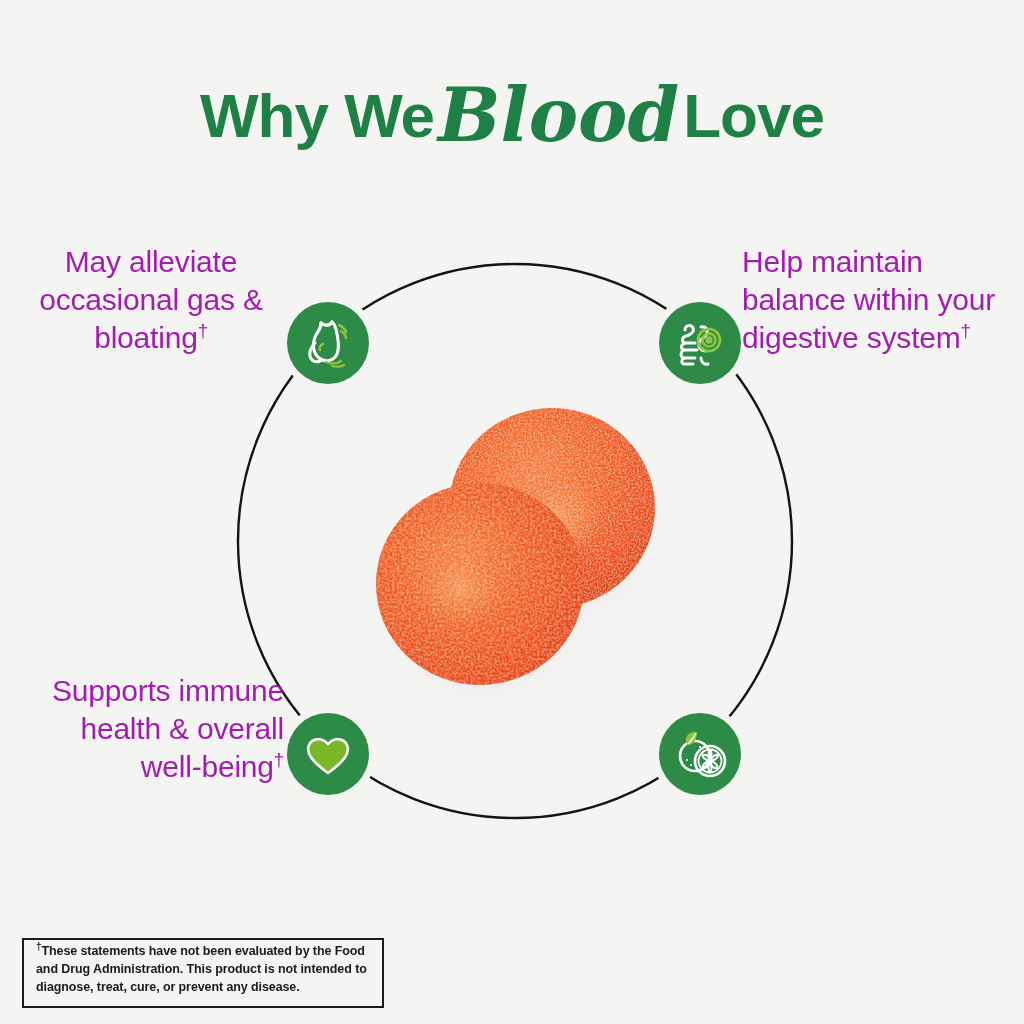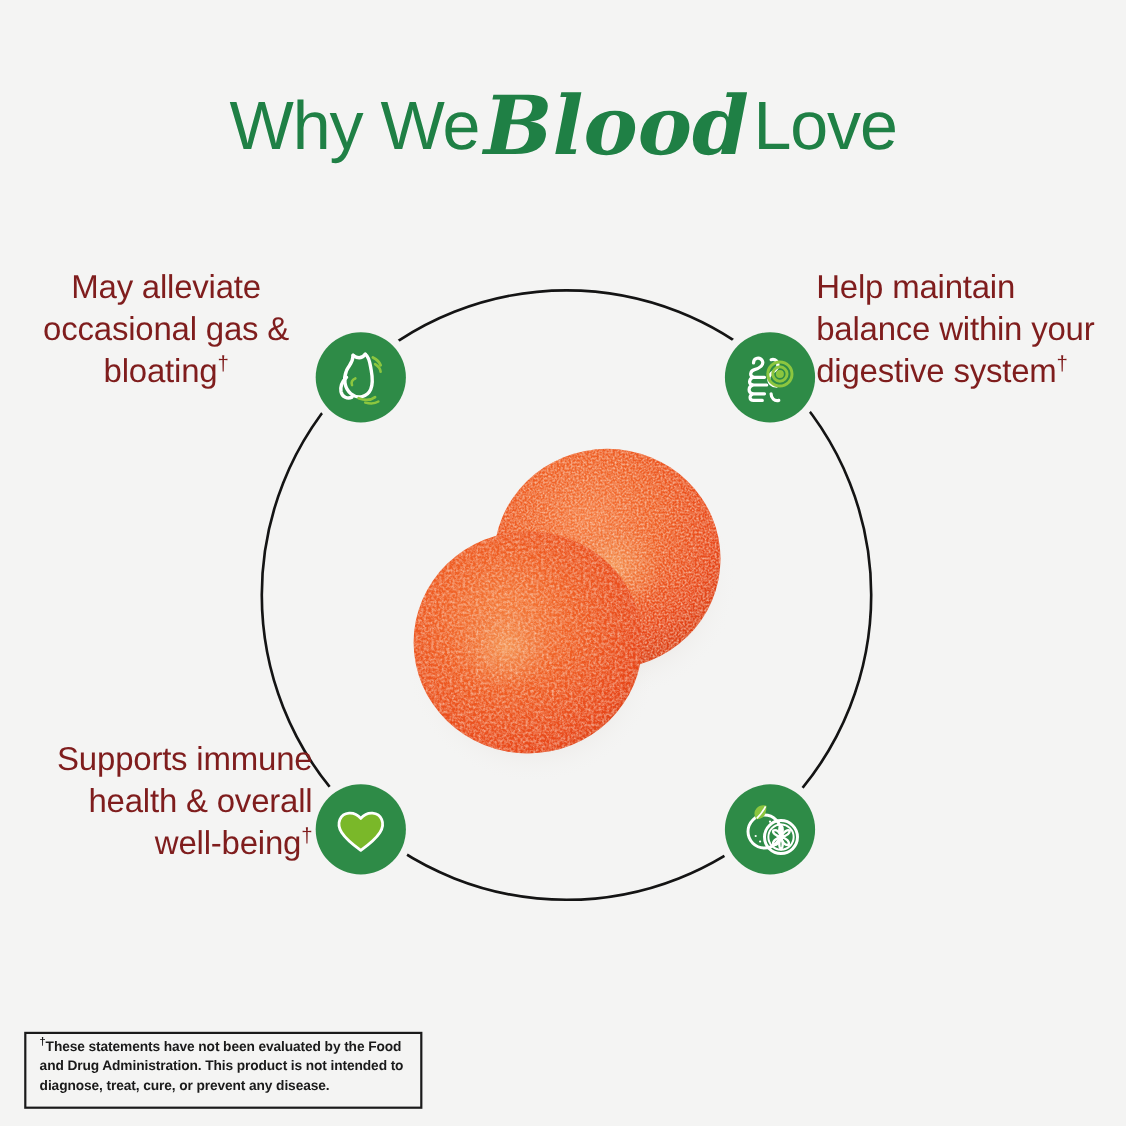--- a/index.html
+++ b/index.html
@@ -24,21 +24,21 @@
     position: absolute;
     top: 72px;
     left: 0;
     width: 1024px;
     text-align: center;
     white-space: nowrap;
     color: #1f8045;
   }
   .title .word {
     font-size: 62px;
-    font-weight: normal;
+    font-weight: bold;
     letter-spacing: -1px;
     vertical-align: middle;
   }
   .title .script {
     font-family: "DejaVu Serif", serif;
     font-style: italic;
     font-size: 74px;
     font-weight: bold;
     letter-spacing: 0px;
     vertical-align: middle;
@@ -65,21 +65,21 @@
   }
   .badge svg { display: block; }
   .badge-tl { left: 287px; top: 302px; }
   .badge-tr { left: 659px; top: 302px; }
   .badge-bl { left: 287px; top: 713px; }
   .badge-br { left: 659px; top: 713px; }
 
   
   .feature {
     position: absolute;
-    color: #7f1d1d;
+    color: #a21caf;
     font-size: 30px;
     line-height: 1.27;
     letter-spacing: -0.2px;
   }
   .feature-tl { left: 20px;  top: 243px; width: 262px; text-align: center; }
   .feature-tr { left: 742px; top: 243px; width: 268px; text-align: left; }
   .feature-bl { left: 12px;  top: 672px; width: 272px; text-align: right; }
   .feature-br { left: 742px; top: 712px; width: 268px; text-align: center; }
   .feature sup { font-size: 0.62em; vertical-align: super; line-height: 0; }
 

